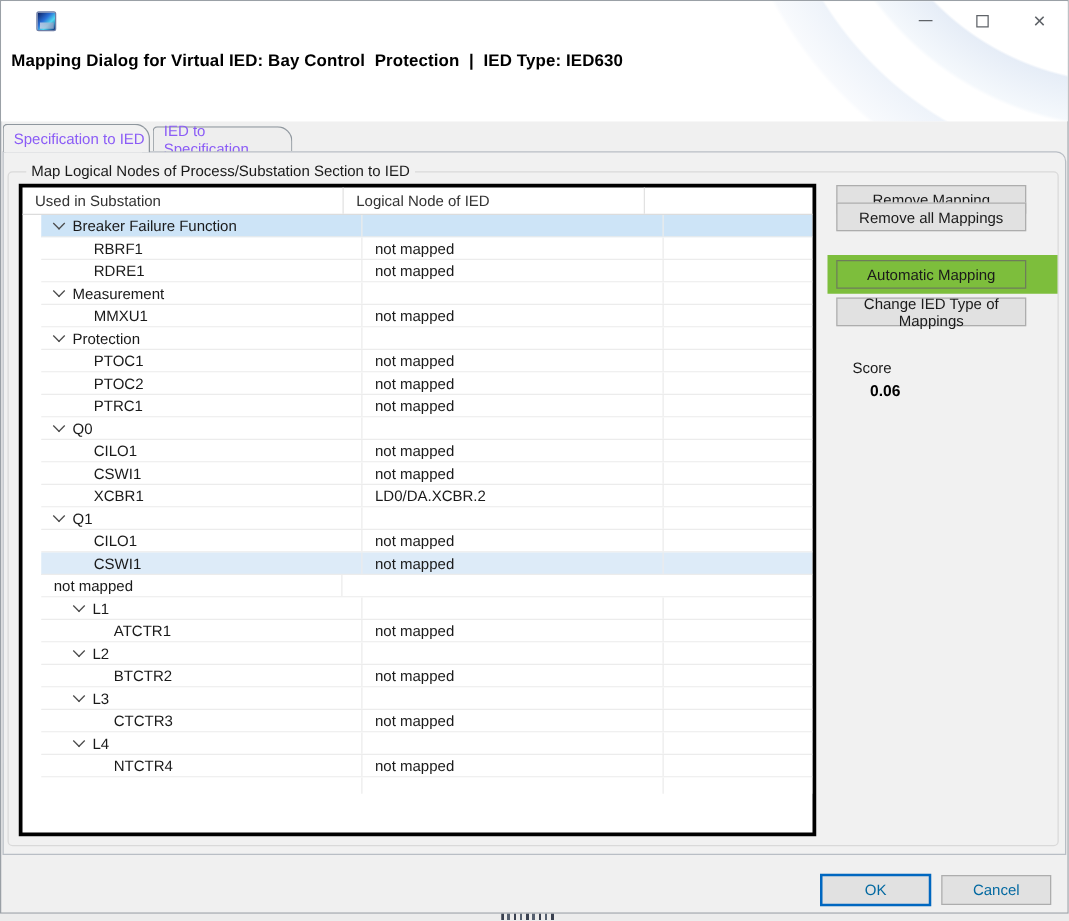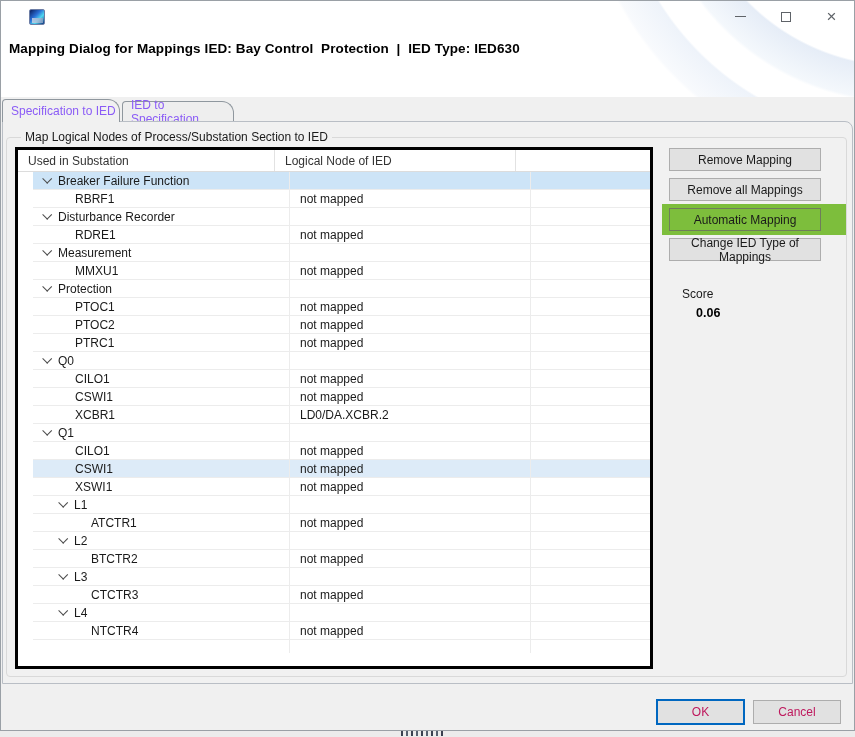--- a/index.html
+++ b/index.html
@@ -69,30 +69,30 @@
           transform:rotate(45deg) translateY(-1px); margin-right:8px; margin-top:-3px; flex:none; }
   .chev-space { width:16px; flex:none; }
   .filler-row { display:flex; height:13px; background:#fff; }
   .filler-row .fc1 { width:257px; border-right:1px solid #ececec; }
   .filler-row .fc2 { width:241px; border-right:1px solid #ececec; }
 
   
   .side-btn { position:absolute; left:668px; width:152px; height:23px; background:#e1e1e1;
               border:1px solid #adadad; font-size:12px; color:#1a1a1a; z-index:8;
               display:flex; align-items:center; justify-content:center; cursor:default; }
-  .sb0 { top:147px; } .sb1 { top:177px; } .sb3 { top:237px; }
+  .sb0 { top:147px; } .sb1 { top:161px; } .sb3 { top:237px; }
   .green-hl { position:absolute; left:661px; top:203px; width:184px; height:31px;
               background:var(--green); z-index:7; }
   .sb2 { top:207px; background:transparent; border:1px solid #6e7d5a; z-index:9; }
 
   .score-label { position:absolute; left:681px; top:286px; font-size:12px; color:#1a1a1a; z-index:8; }
   .score-value { position:absolute; left:695px; top:305px; font-size:12.5px; font-weight:bold; color:#000; z-index:8; }
 
   
-  .footer-btn { position:absolute; font-size:12px; color:#be185d; background:#e1e1e1;
+  .footer-btn { position:absolute; font-size:12px; color:#0369a1; background:#e1e1e1;
                 display:flex; align-items:center; justify-content:center; cursor:default; }
   .btn-ok { left:655px; top:698px; width:89px; height:26px; border:2px solid var(--accent); }
   .btn-cancel { left:752px; top:699px; width:88px; height:24px; border:1px solid #adadad; }
 
   
   .behind-strip { position:absolute; left:0; top:731px; width:855px; height:6px; background:#ececec; }
   .behind-text-frag { position:absolute; left:401px; top:0px; width:44px; height:5px;
     background: repeating-linear-gradient(90deg, #3a4150 0 2px, transparent 2px 5px, #56606f 5px 7px, transparent 7px 10px); }
 </style>
 </head>
@@ -105,21 +105,21 @@
       <div class="app-icon"></div>
       <div class="win-btn btn-min">
         <span class="glyph-min"></span>
       </div>
       <div class="win-btn btn-max">
         <span class="glyph-max"></span>
       </div>
       <div class="win-btn btn-close">
         <span class="glyph-close">×</span>
       </div>
-      <div class="dlg-title">Mapping Dialog for Mappings IED: Bay Control  Protection  |  IED Type: IED630</div>
+      <div class="dlg-title">Mapping Dialog for Virtual IED: Bay Control  Protection  |  IED Type: IED630</div>
     </div>
 
     <div class="tab tab-active">
       <span>Specification to IED</span>
     </div>
     <div class="tab tab-inactive">
       <span>IED to Specification</span>
     </div>
 
     <div class="page"></div>
@@ -149,29 +149,20 @@
             <div class="cell c1">
               <span class="indent" style="width: 26px;"></span>
               <span class="chev-space"></span>
               <span>RBRF1</span>
             </div>
             <div class="cell c2">not mapped</div>
             <div class="cell c3"></div>
           </div>
           <div class="trow">
             <div class="cell c1">
-              <span class="indent" style="width: 10px;"></span>
-              <span class="chev"></span>
-              <span>Disturbance Recorder</span>
-            </div>
-            <div class="cell c2"></div>
-            <div class="cell c3"></div>
-          </div>
-          <div class="trow">
-            <div class="cell c1">
               <span class="indent" style="width: 26px;"></span>
               <span class="chev-space"></span>
               <span>RDRE1</span>
             </div>
             <div class="cell c2">not mapped</div>
             <div class="cell c3"></div>
           </div>
           <div class="trow">
             <div class="cell c1">
               <span class="indent" style="width: 10px;"></span>
@@ -283,25 +274,20 @@
           <div class="trow sel-light">
             <div class="cell c1">
               <span class="indent" style="width: 26px;"></span>
               <span class="chev-space"></span>
               <span>CSWI1</span>
             </div>
             <div class="cell c2">not mapped</div>
             <div class="cell c3"></div>
           </div>
           <div class="trow">
-            <div class="cell c1">
-              <span class="indent" style="width: 26px;"></span>
-              <span class="chev-space"></span>
-              <span>XSWI1</span>
-            </div>
             <div class="cell c2">not mapped</div>
             <div class="cell c3"></div>
           </div>
           <div class="trow">
             <div class="cell c1">
               <span class="indent" style="width: 26px;"></span>
               <span class="chev"></span>
               <span>L1</span>
             </div>
             <div class="cell c2"></div>

